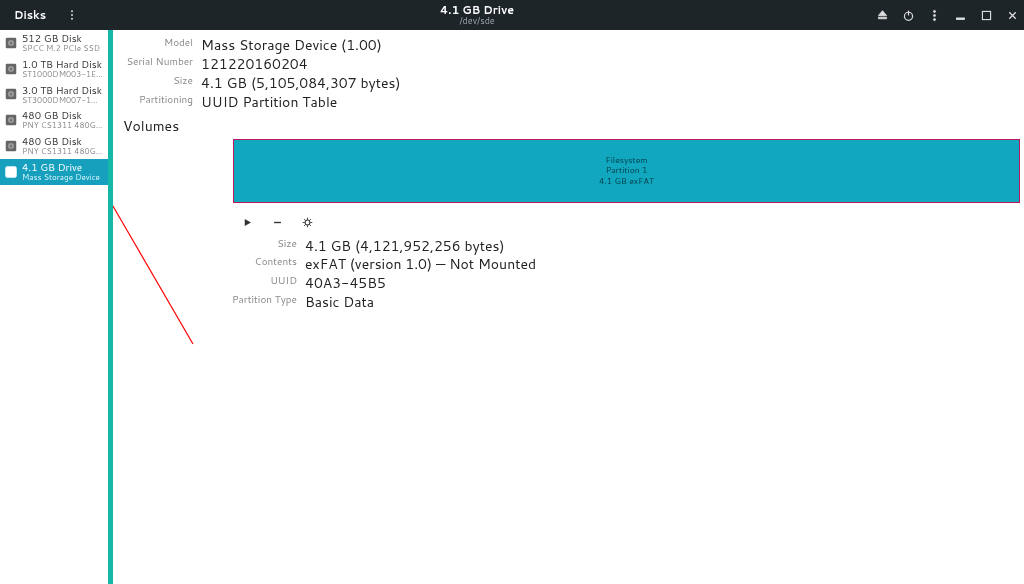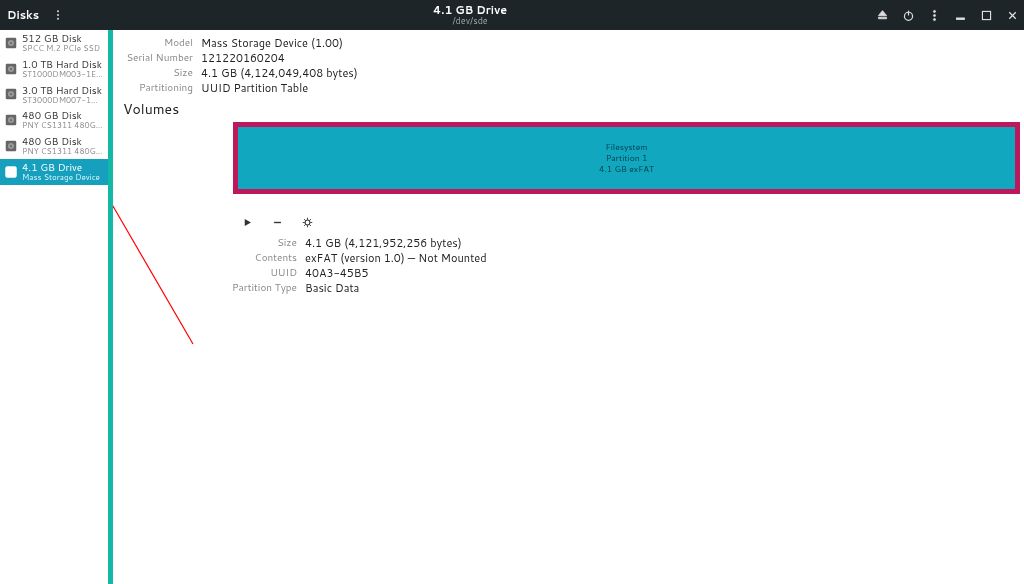--- a/index.html
+++ b/index.html
@@ -1,20 +1,20 @@
 <!DOCTYPE html>
 <html><head>
 <meta charset="utf-8">
 <style>
   html,body{margin:0;padding:0;height:100%;font-family:"Cantarell","Segoe UI",sans-serif;font-size:11px;color:#333;background:#fff}
   .root{width:1024px;height:584px;display:flex;flex-direction:column;position:relative;overflow:hidden}
   
   .hdr{height:30px;background:#1e2529;display:flex;align-items:stretch;color:#eee}
   .hdr-left{display:flex;align-items:center}
-  .hdr-title-app{padding:0 7px;font-weight:600;color:#fff;display:flex;align-items:center}
+  .hdr-title-app{padding:0 14px;font-weight:600;color:#fff;display:flex;align-items:center}
   .hdr-menu-btn{width:24px;display:flex;align-items:center;justify-content:center;cursor:pointer}
   .hdr-center{flex:1;display:flex;flex-direction:column;align-items:center;justify-content:center;line-height:1.1}
   .hdr-drive-title{font-weight:600;color:#fff;font-size:11px}
   .hdr-drive-sub{font-size:9px;color:#9aa3a8}
   .hdr-right{display:flex;align-items:center;gap:2px;padding-right:0}
   .hdr-icon{width:24px;height:30px;display:flex;align-items:center;justify-content:center;cursor:pointer;color:#ddd}
   .hdr-icon svg{width:13px;height:13px;fill:#ddd;stroke:#ddd}
   
   .body{flex:1;display:flex;overflow:hidden}
   .sidebar{width:108px;background:#fff;border-right:5px solid #14b8a6;display:flex;flex-direction:column}
@@ -23,23 +23,23 @@
   .sb-icon{width:14px;height:14px;flex:none;display:flex;align-items:center;justify-content:center}
   .sb-icon svg{width:14px;height:14px}
   .sb-text{display:flex;flex-direction:column;line-height:1.1;overflow:hidden}
   .sb-name{font-size:10px;white-space:nowrap;overflow:hidden;text-overflow:ellipsis}
   .sb-sub{font-size:8px;color:#888;white-space:nowrap;overflow:hidden;text-overflow:ellipsis}
   .sb-item.selected .sb-sub{color:#d8f6fb}
   .main{flex:1;display:flex;flex-direction:column;overflow:hidden;position:relative}
   .info-grid{padding:6px 11px 4px 10px}
   .info-row{display:flex;gap:8px;line-height:1.35}
   .info-label{width:70px;text-align:right;color:#8a8a8a;font-size:10px}
-  .info-val{font-size:11px;color:#222}
+  .info-val{font-size:14px;color:#222}
   .vol-label{padding:0 0 3px 10px;font-size:14px;color:#222}
-  .vol-wrap{margin:0 4px 12px 120px;border:5px solid #be185d}
+  .vol-wrap{margin:0 4px 4px 120px;border:1px solid #be185d}
   .vol-box{background:#10a7bf;height:62px;display:flex;flex-direction:column;align-items:center;justify-content:center;color:#063f4a;font-size:8.5px;line-height:1.25;cursor:pointer}
   .vol-line-top{color:#063f4a}
   .vol-line-mid{color:#063f4a}
   .vol-line-bot{color:#063f4a}
   .vol-toolbar{margin:4px 0 2px 120px;display:flex;gap:14px;align-items:center;padding:4px 6px}
   .vol-btn{width:16px;height:16px;display:flex;align-items:center;justify-content:center;cursor:pointer;color:#333}
   .vol-btn svg{width:11px;height:11px;fill:#333}
   .part-info{padding:0 0 0 114px}
   
   .arrow{position:absolute;pointer-events:none}
@@ -188,21 +188,21 @@
       <div class="info-row">
         <div class="info-label">Model</div>
         <div class="info-val">Mass Storage Device (1.00)</div>
       </div>
       <div class="info-row">
         <div class="info-label">Serial Number</div>
         <div class="info-val">121220160204</div>
       </div>
       <div class="info-row">
         <div class="info-label">Size</div>
-        <div class="info-val">4.1 GB (4,124,049,408 bytes)</div>
+        <div class="info-val">4.1 GB (5,105,084,307 bytes)</div>
       </div>
       <div class="info-row">
         <div class="info-label">Partitioning</div>
         <div class="info-val">UUID Partition Table</div>
       </div>
     </div>
 
     <div class="vol-label">Volumes</div>
 
     <div class="vol-wrap">

